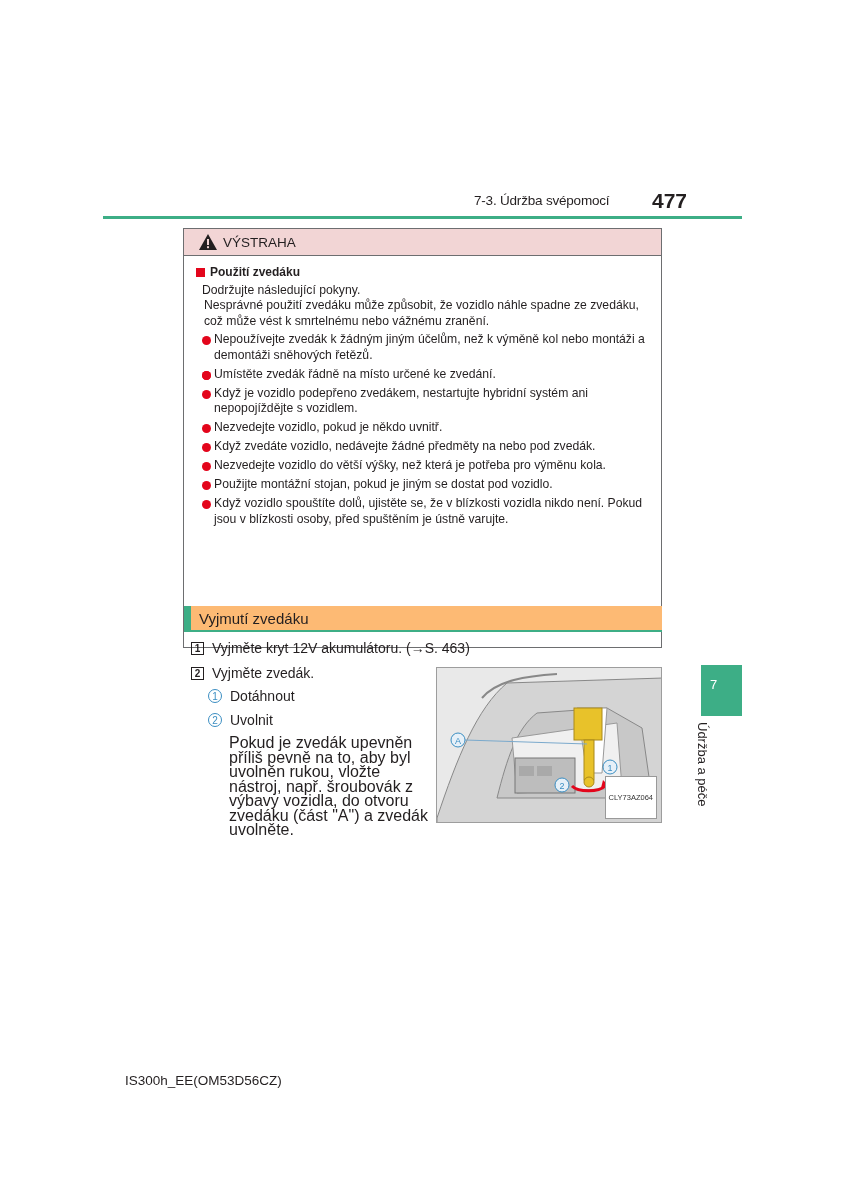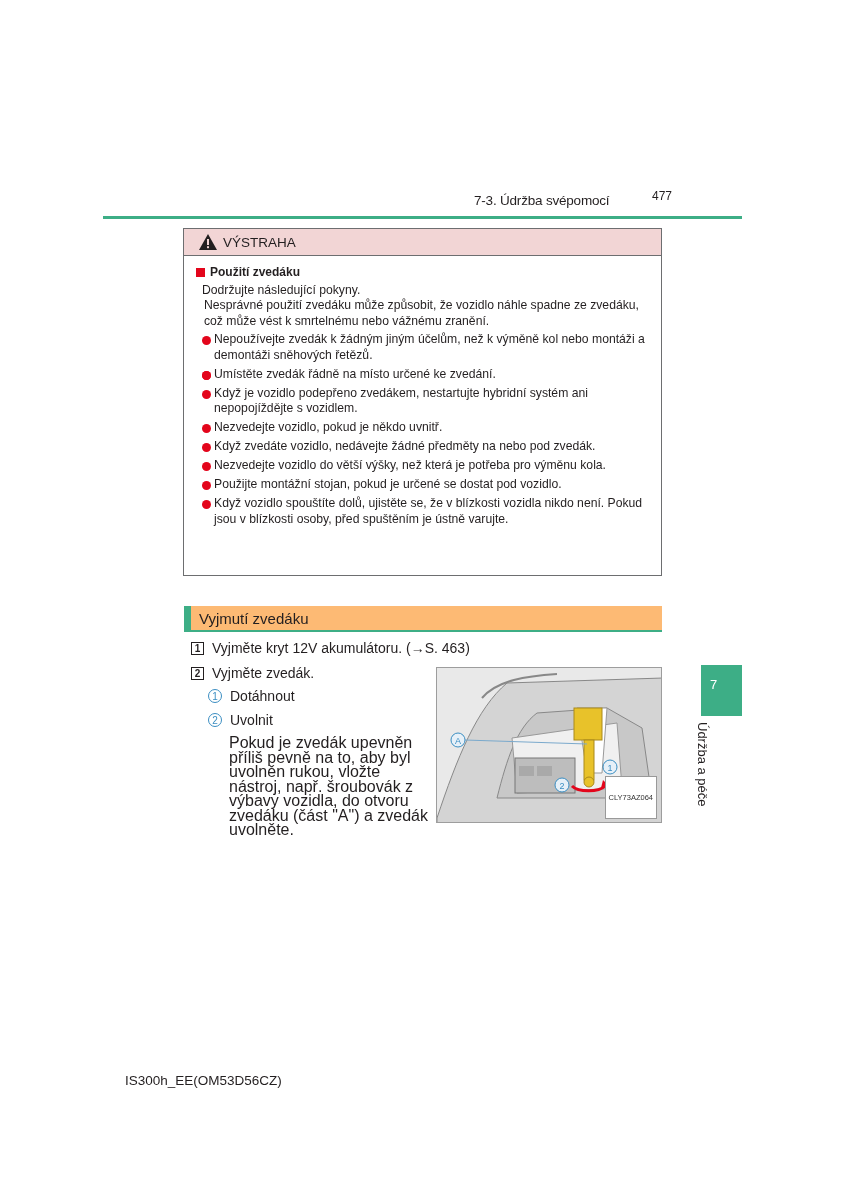--- a/index.html
+++ b/index.html
@@ -1,23 +1,23 @@
 <!DOCTYPE html>
 <html><head>
 <meta charset="utf-8">
 <style>
   html, body { margin:0; padding:0; background:#ffffff; }
   body { width:848px; height:1200px; position:relative; overflow:hidden;
          font-family:"Liberation Sans", sans-serif; color:#231f20; }
 
   .hdr-section { position:absolute; left:474px; top:193px; font-size:13.5px; letter-spacing:-0.2px; }
-  .hdr-page { position:absolute; left:652px; top:189px; font-size:12px; font-weight:normal; }
+  .hdr-page { position:absolute; left:652px; top:189px; font-size:21px; font-weight:bold; }
   .hdr-rule { position:absolute; left:103px; top:216px; width:639px; height:3px; background:#3dae86; }
 
-  .warn { position:absolute; left:183px; top:228px; width:479px; height:348px;
+  .warn { position:absolute; left:183px; top:228px; width:479px; height:420px;
           border:1px solid #6d6e70; box-sizing:border-box; }
   .warn-head { height:26px; background:#f2d5d5; border-bottom:1px solid #6d6e70;
                display:flex; align-items:center; padding-left:14px; font-size:13.5px; }
   .warn-icon { width:20px; height:18px; margin-right:5px; }
   .warn-body { padding:9px 0 0 0; font-size:12.2px; line-height:15.5px; }
   .sub-title { display:flex; align-items:center; margin-left:4px; font-weight:bold; font-size:12px; margin-bottom:2px;padding-left:8px; }
   .red-sq { width:9px; height:9px; background:#e3051b; margin-right:5px; }
   .para { margin-left:18px; margin-right:6px; }
   .bullets { list-style:none; margin:2px 0 0 0; padding:0; }
   .bullets li { position:relative; padding-left:30px; margin-right:6px; margin-bottom:3.5px; }
@@ -68,21 +68,21 @@
     <div class="para">Dodržujte následující pokyny.</div>
     <div class="para" style="margin-bottom:3px;margin-left:20px;">Nesprávné použití zvedáku může způsobit, že vozidlo náhle spadne ze zvedáku, což může vést k smrtelnému nebo vážnému zranění.</div>
     <ul class="bullets">
       <li><span class="dot"></span><span>Nepoužívejte zvedák k žádným jiným účelům, než k výměně kol nebo montáži a demontáži sněhových řetězů.</span></li>
       <li><span class="dot"></span></li>
       <li><span class="dot"></span><span>Umístěte zvedák řádně na místo určené ke zvedání.</span></li>
       <li><span class="dot"></span><span>Když je vozidlo podepřeno zvedákem, nestartujte hybridní systém ani nepopojíždějte s vozidlem.</span></li>
       <li><span class="dot"></span><span>Nezvedejte vozidlo, pokud je někdo uvnitř.</span></li>
       <li><span class="dot"></span><span>Když zvedáte vozidlo, nedávejte žádné předměty na nebo pod zvedák.</span></li>
       <li><span class="dot"></span><span>Nezvedejte vozidlo do větší výšky, než která je potřeba pro výměnu kola.</span></li>
-      <li><span class="dot"></span><span>Použijte montážní stojan, pokud je určené se dostat pod vozidlo.</span></li>
+      <li><span class="dot"></span><span>Použijte montážní stojan, pokud je jiným se dostat pod vozidlo.</span></li>
       <li><span class="dot"></span><span>Když vozidlo spouštíte dolů, ujistěte se, že v blízkosti vozidla nikdo není. Pokud jsou v blízkosti osoby, před spuštěním je ústně varujte.</span></li>
     </ul>
   </div>
 </div>
 
 <div class="sec-head">Vyjmutí zvedáku</div>
 
 <div class="step" style="top:640px;">
   <span class="step-num">1</span>
   <span>Vyjměte kryt 12V akumulátoru. (→S. 463)</span>

